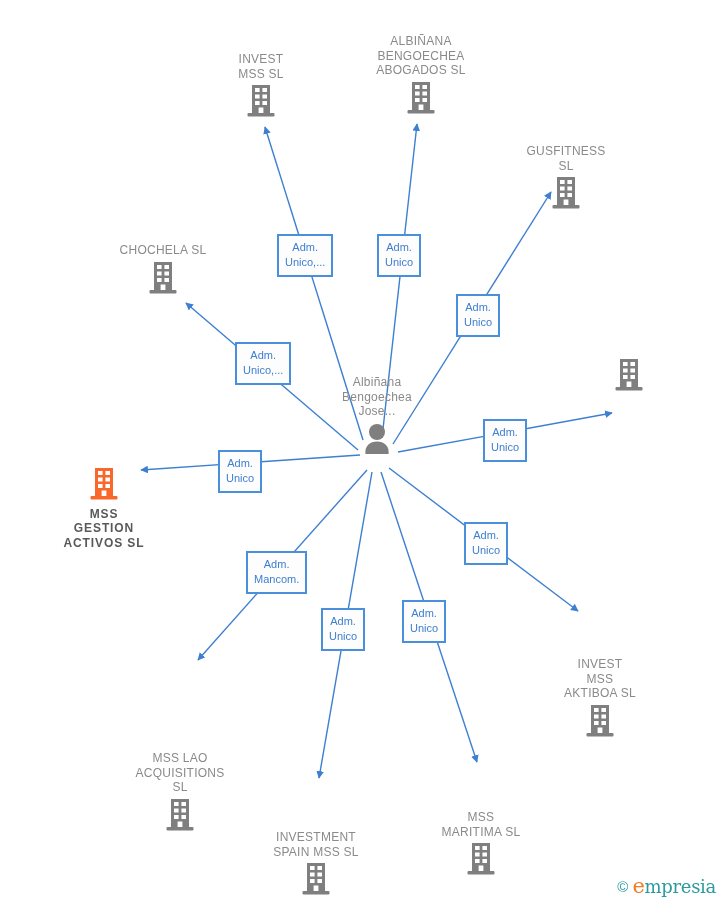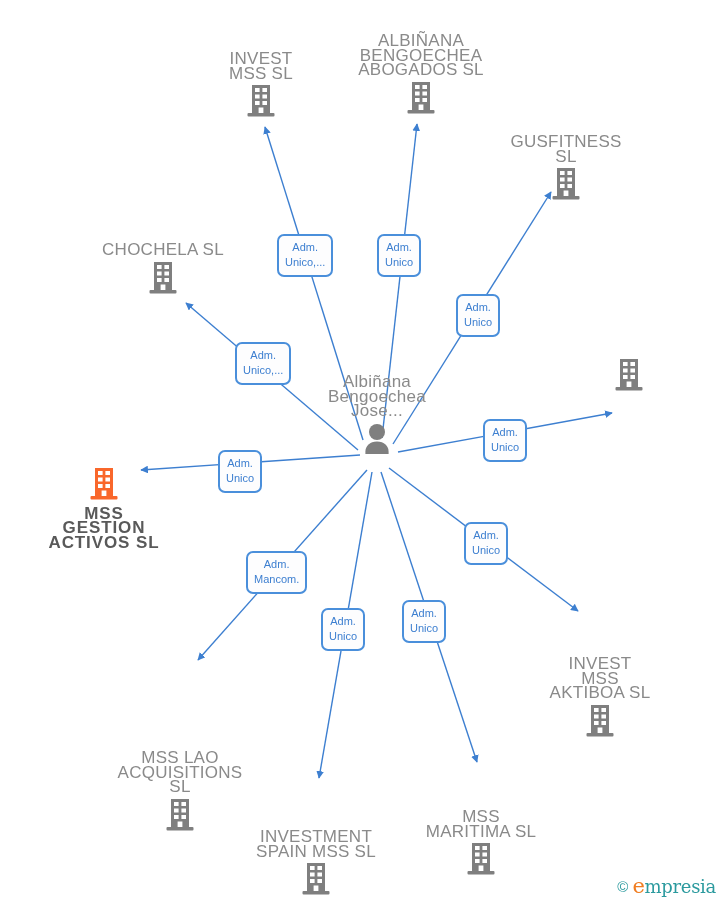--- a/index.html
+++ b/index.html
@@ -20,41 +20,41 @@
     position:absolute;
     width:170px;
     margin-left:-85px;
     text-align:center;
     line-height:14.5px;
     pointer-events:auto;
   }
   .node .icon{display:block;margin:0 auto;}
   .node .caption{
     display:block;
-    font-size:17px;
+    font-size:12px;
     color:#8a8a8a;
     letter-spacing:.25px;
     white-space:pre-line;
   }
   
   .node.company .caption{margin-bottom:3px;}
   
   .node.company.highlight .caption{
     margin-bottom:0;margin-top:3px;
     color:#595959;font-weight:bold;letter-spacing:.9px;
   }
   .node.person .caption{margin-bottom:4px;color:#8a8a8a;}
 
   
   .edge-label{
     position:absolute;
     box-sizing:border-box;
     background:#fdfdfe;
     border:2px solid #4a8fdb;
-    border-radius:7px;
+    border-radius:0;
     color:#3d7fd0;
     font-size:11px;
     line-height:15px;
     text-align:center;
     padding:4px 6px 5px;
     white-space:pre-line;
     z-index:5;
   }
 
   
@@ -156,21 +156,21 @@
             <rect x="1.5" y="29" width="27" height="3.6" rx="1" fill="#7f7f7f"></rect>
             <rect x="9" y="4" width="4.6" height="4" fill="#fff"></rect>
             <rect x="16.4" y="4" width="4.6" height="4" fill="#fff"></rect>
             <rect x="9" y="10.5" width="4.6" height="4" fill="#fff"></rect>
             <rect x="16.4" y="10.5" width="4.6" height="4" fill="#fff"></rect>
             <rect x="9" y="17" width="4.6" height="4" fill="#fff"></rect>
             <rect x="16.4" y="17" width="4.6" height="4" fill="#fff"></rect>
             <rect x="12.6" y="23.5" width="4.8" height="5.5" fill="#fff"></rect>
           </svg></span>
       </div>
-      <div class="node company" style="left: 566px; top: 135px;">
+      <div class="node company" style="left: 566px; top: 144px;">
         <span class="caption">GUSFITNESS
 SL</span>
         <span class="icon"><svg width="30" height="34" viewBox="0 0 30 34" xmlns="http://www.w3.org/2000/svg" aria-hidden="true">
             <rect x="6" y="1" width="18" height="28" fill="#7f7f7f"></rect>
             <rect x="1.5" y="29" width="27" height="3.6" rx="1" fill="#7f7f7f"></rect>
             <rect x="9" y="4" width="4.6" height="4" fill="#fff"></rect>
             <rect x="16.4" y="4" width="4.6" height="4" fill="#fff"></rect>
             <rect x="9" y="10.5" width="4.6" height="4" fill="#fff"></rect>
             <rect x="16.4" y="10.5" width="4.6" height="4" fill="#fff"></rect>
             <rect x="9" y="17" width="4.6" height="4" fill="#fff"></rect>

